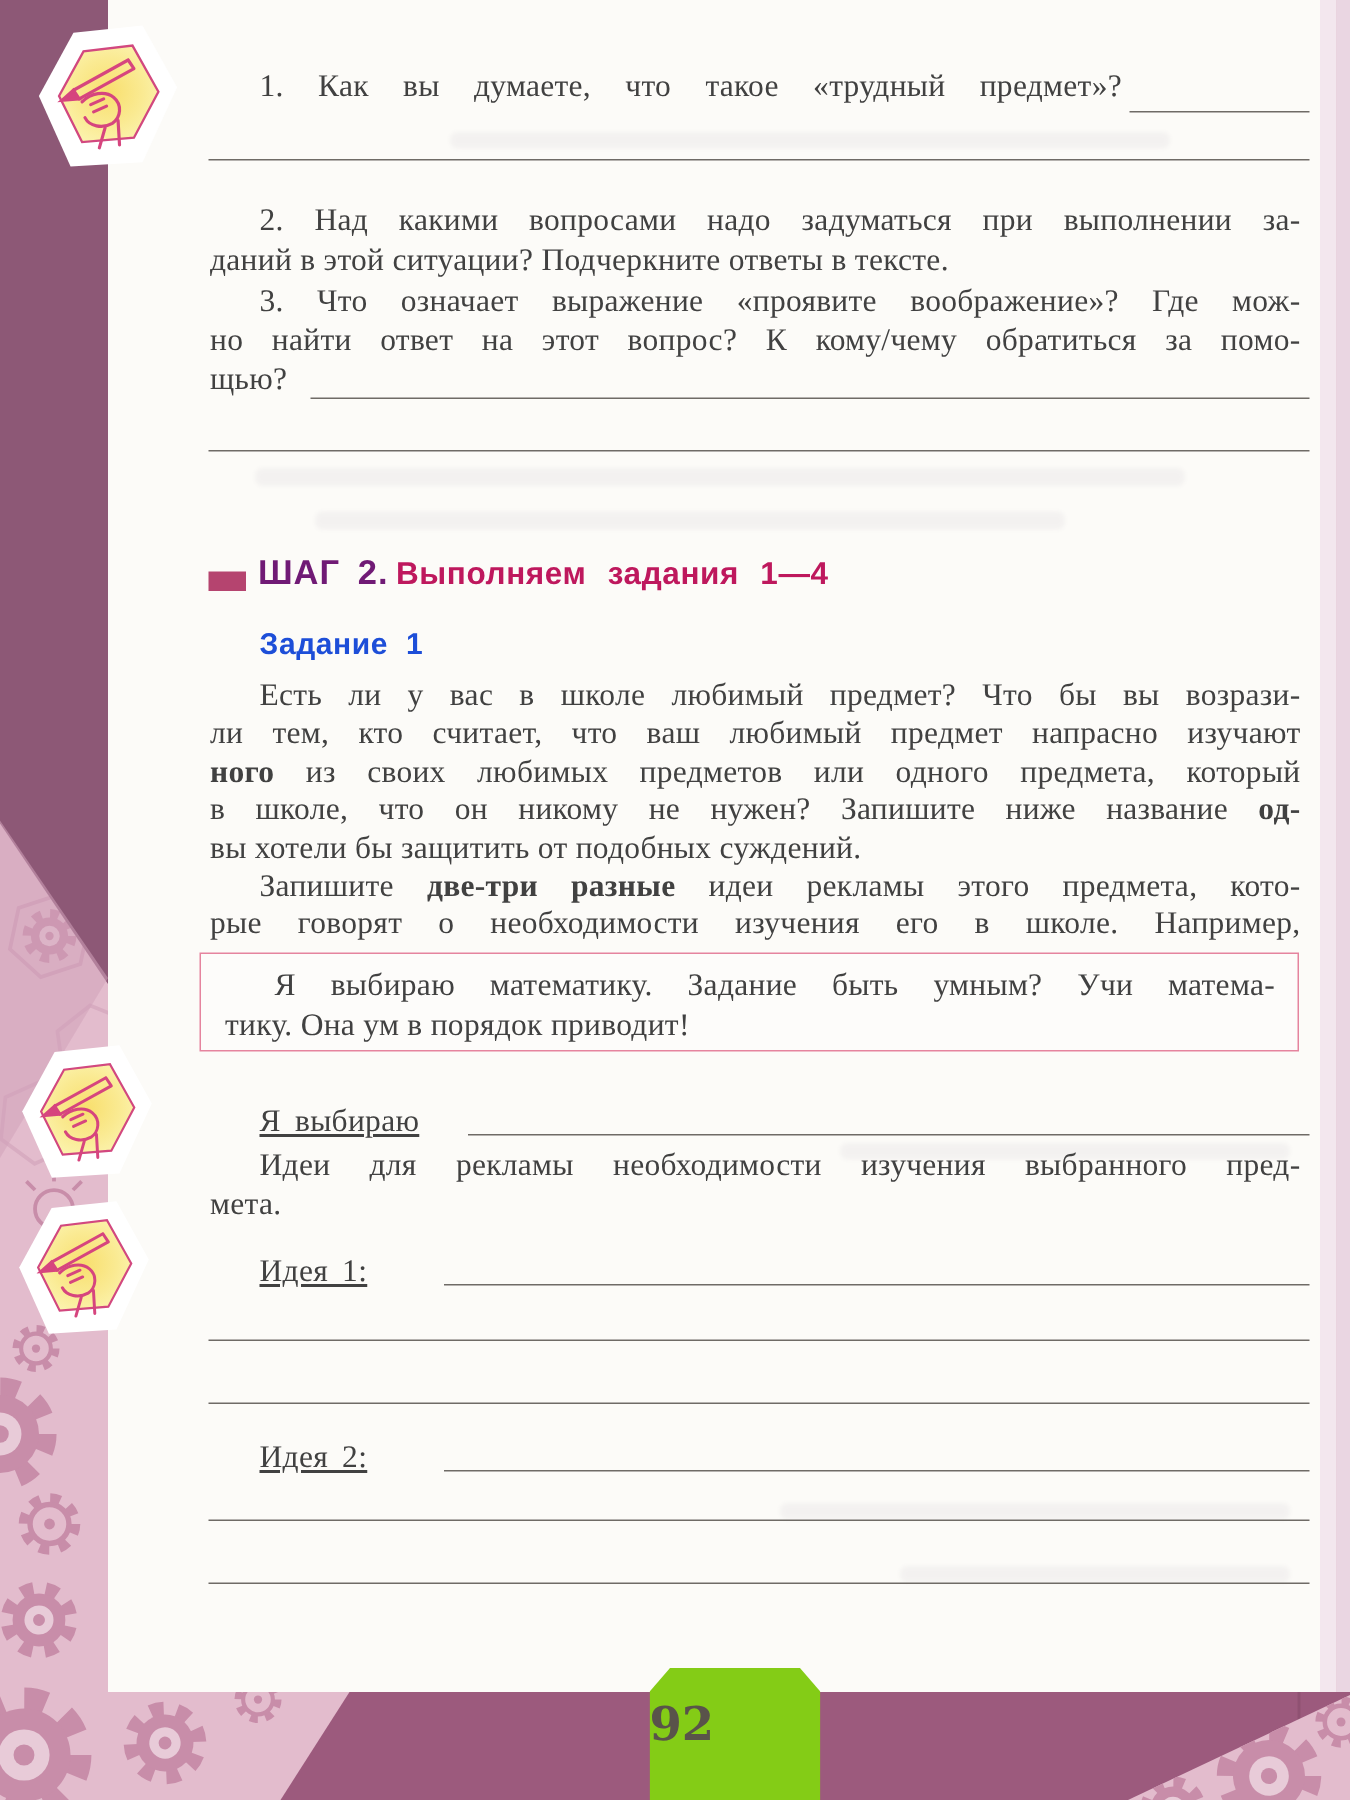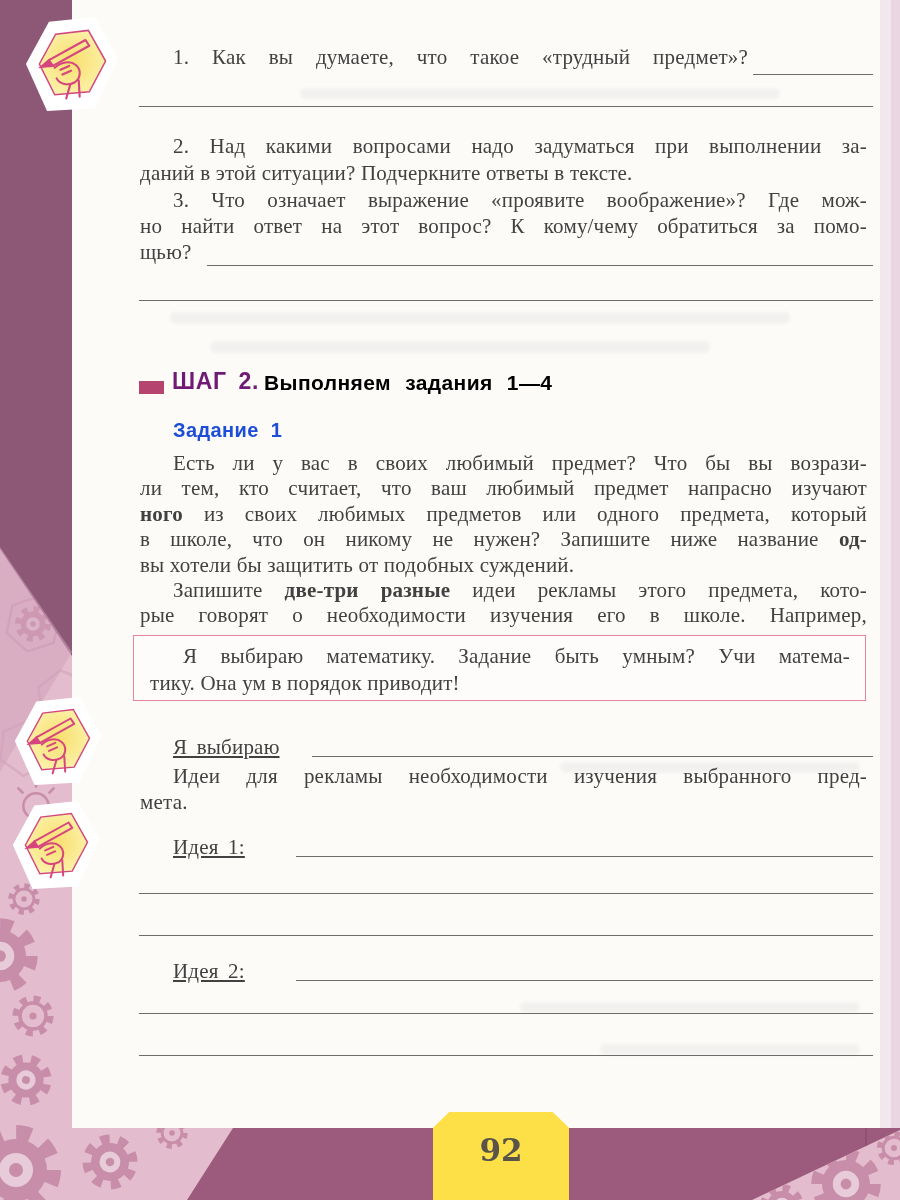--- a/index.html
+++ b/index.html
@@ -25,39 +25,38 @@
   .wline{position:absolute;height:0;border-bottom:1.7px solid var(--line);}
   .step-bullet{position:absolute;left:139px;top:381px;width:25px;height:13px;background:#b5446f;}
   .step-label{
     position:absolute;left:172px;top:368px;
     font-family:"Liberation Sans",sans-serif;font-weight:bold;font-size:23px;
     color:#701a75;letter-spacing:.6px;word-spacing:5px;
   }
   .step-title{
     position:absolute;left:264px;top:371px;
     font-family:"Liberation Sans",sans-serif;font-weight:bold;font-size:21px;
-    color:#000000;letter-spacing:.4px;word-spacing:8px;
+    color:#be185d;letter-spacing:.4px;word-spacing:8px;
   }
   .task-header{
     position:absolute;left:173px;top:419px;
     font-family:"Liberation Sans",sans-serif;font-weight:bold;font-size:20px;
     color:#1d4ed8;letter-spacing:.4px;word-spacing:6px;
   }
   .example-box{
     position:absolute;left:133px;top:635px;width:733px;height:66px;
     border:1.6px solid #e5849e;background:#fdfcfa;box-sizing:border-box;
   }
   .example-box .para{position:absolute;left:16px;top:7px;width:700px;line-height:27px;}
   .label{position:absolute;font-size:21px;color:var(--text);letter-spacing:.2px;word-spacing:4px;text-decoration:underline;}
   .hexicon{position:absolute;z-index:6;}
   .page-tab{
-    position:absolute;left:433px;top:1112px;width:136px;height:88px;z-index:6;
-    background:#fde047;
+    position:absolute;left:433px;top:1112px;width:114px;height:88px;z-index:6;
+    background:#84cc16;
     clip-path:polygon(12% 0,88% 0,100% 18%,100% 100%,0 100%,0 18%);
-    text-align:center;
   }
   .page-tab span{
     display:inline-block;margin-top:20px;
     font-family:"DejaVu Serif",serif;font-weight:bold;font-size:31px;color:#59534a;
   }
   .smudge{position:absolute;background:#6b5e79;opacity:.055;filter:blur(1.5px);border-radius:5px;z-index:2;}
   b{font-weight:bold;}
 </style>
 </head>
 <body>
@@ -162,21 +161,21 @@
       </div>
     <div class="wline" style="left:207px;top:265px;width:666px;"></div>
     <div class="wline" style="left:139px;top:300px;width:734px;"></div>
 
     <div class="step-bullet"></div>
     <div class="step-label">ШАГ 2.</div>
     <div class="step-title">Выполняем задания 1—4</div>
     <div class="task-header">Задание 1</div>
 
     <div class="para" style="left:140px;top:451px;line-height:25.4px;">
-        <div class="tline ind"><span>Есть ли у вас в своих любимый предмет? Что бы вы возрази-</span></div>
+        <div class="tline ind"><span>Есть ли у вас в школе любимый предмет? Что бы вы возрази-</span></div>
         <div class="tline"><span>ли тем, кто считает, что ваш любимый предмет напрасно изучают</span></div>
         <div class="tline"><b>ного</b><span> из своих любимых предметов или одного предмета, который</span></div>
         <div class="tline"><span>в школе, что он никому не нужен? Запишите ниже название </span><b>од-</b></div>
         <div class="tline last"><span>вы хотели бы защитить от подобных суждений.</span></div>
       </div>
     <div class="para" style="left:140px;top:578px;line-height:25.4px;">
         <div class="tline ind"><span>Запишите </span><b>две-три разные</b><span> идеи рекламы этого предмета, кото-</span></div>
         <div class="tline"><span>рые говорят о необходимости изучения его в школе. Например,</span></div>
       </div>
 

